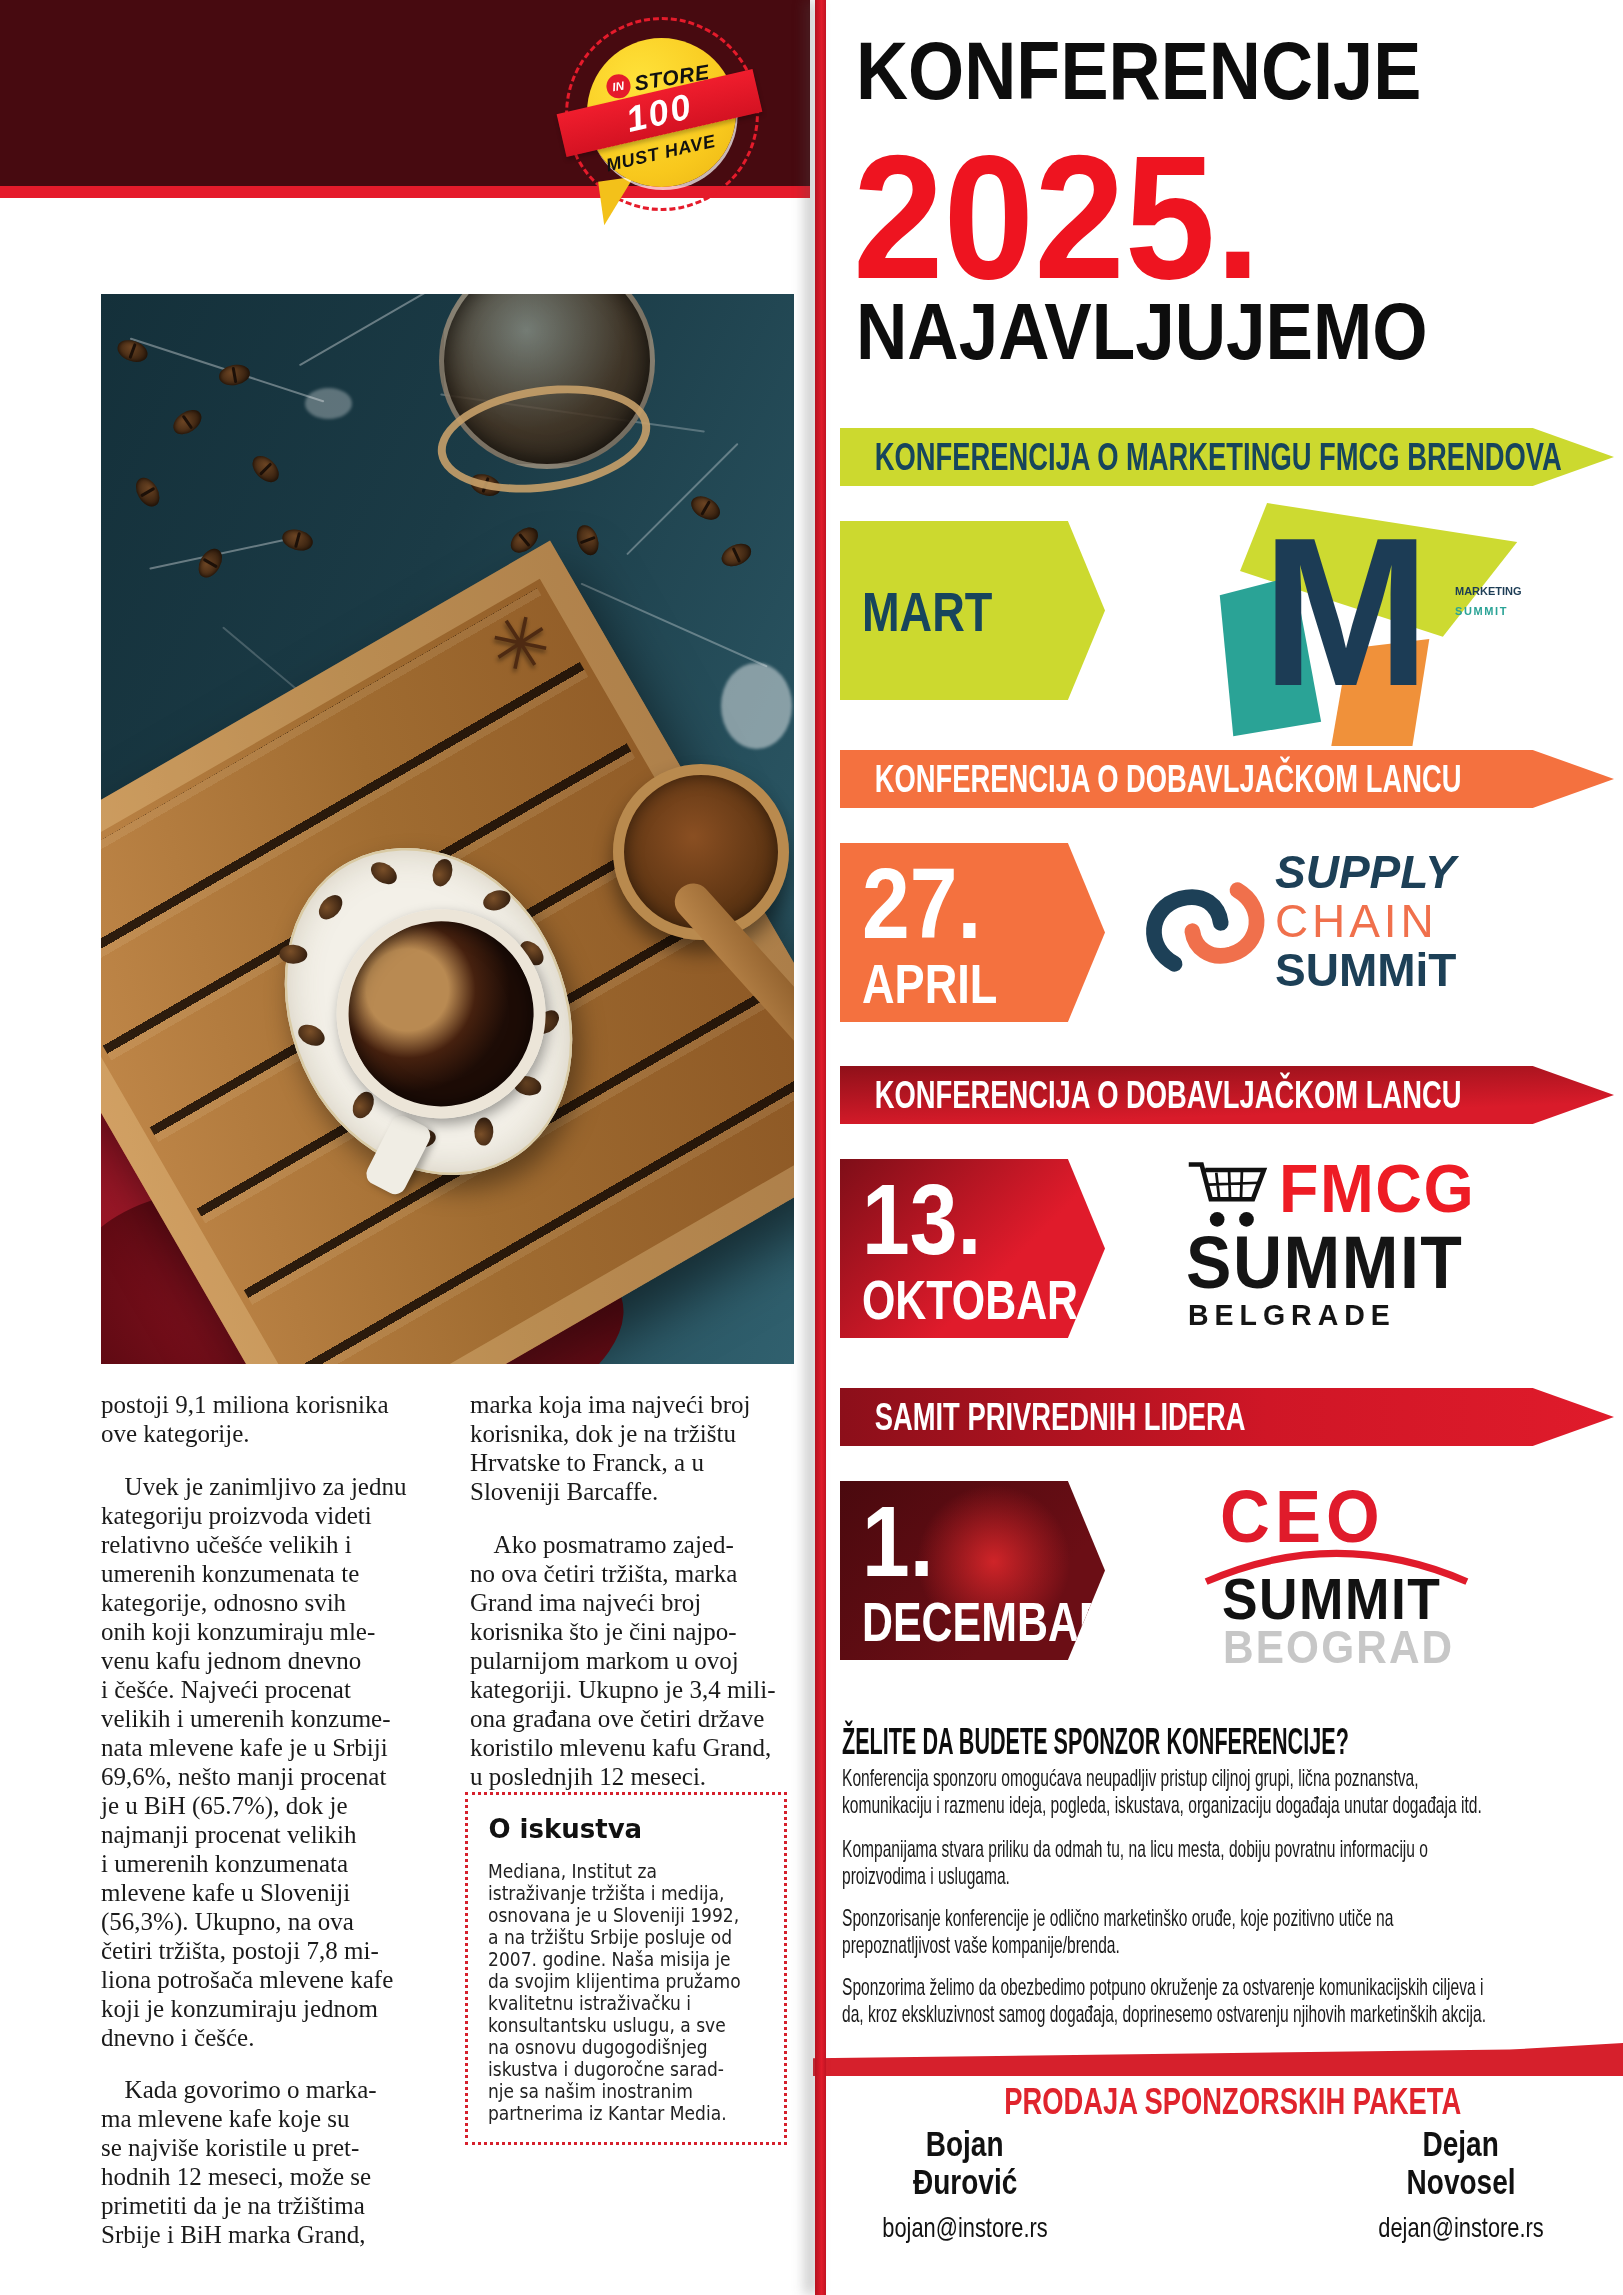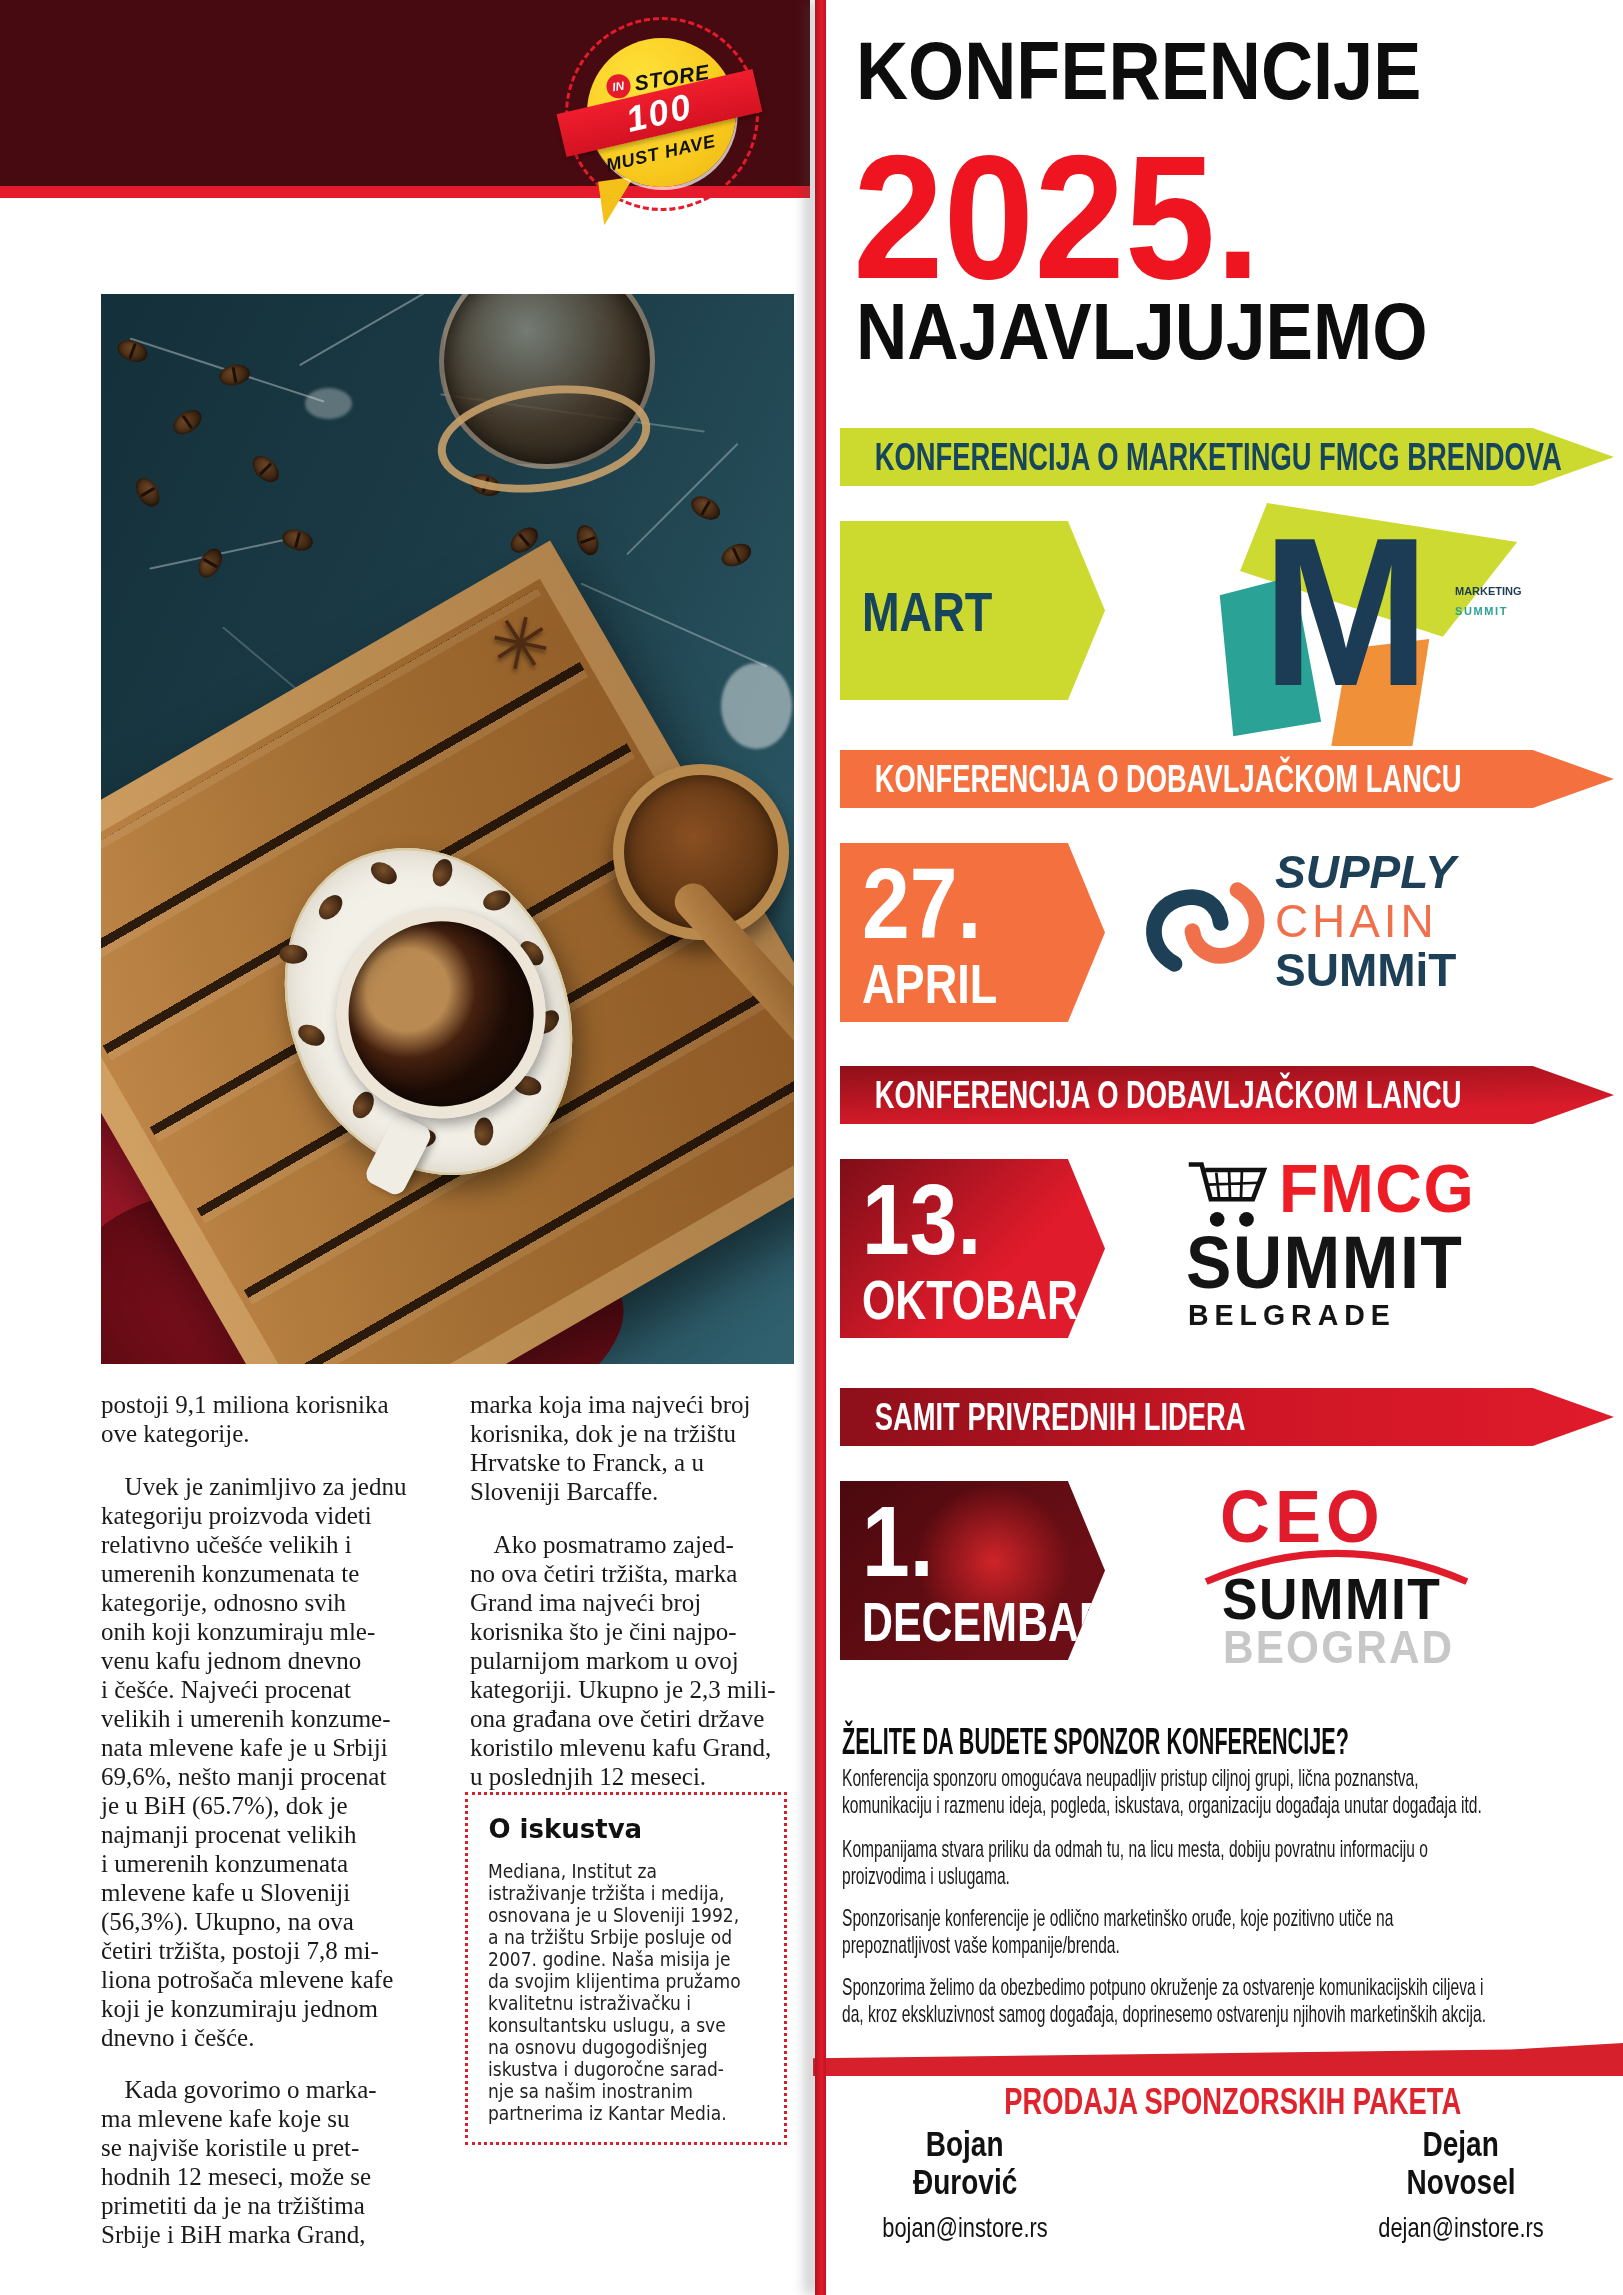--- a/index.html
+++ b/index.html
@@ -360,21 +360,21 @@
   <div class="abs col" style="left:470px;top:1390px;width:353px;">
     <p>marka koja ima najveći broj
 korisnika, dok je na tržištu
 Hrvatske to Franck, a u
 Sloveniji Barcaffe.</p>
     <p class="ind">Ako posmatramo zajed-
 no ova četiri tržišta, marka
 Grand ima najveći broj
 korisnika što je čini najpo-
 pularnijom markom u ovoj
-kategoriji. Ukupno je 2,3 mili-
+kategoriji. Ukupno je 3,4 mili-
 ona građana ove četiri države
 koristilo mlevenu kafu Grand,
 u poslednjih 12 meseci.</p>
   </div>
 
   <div class="abs about-box">
     <div class="about-title">O iskustva</div>
     <div class="about-body">Mediana, Institut za
 istraživanje tržišta i medija,
 osnovana je u Sloveniji 1992,

